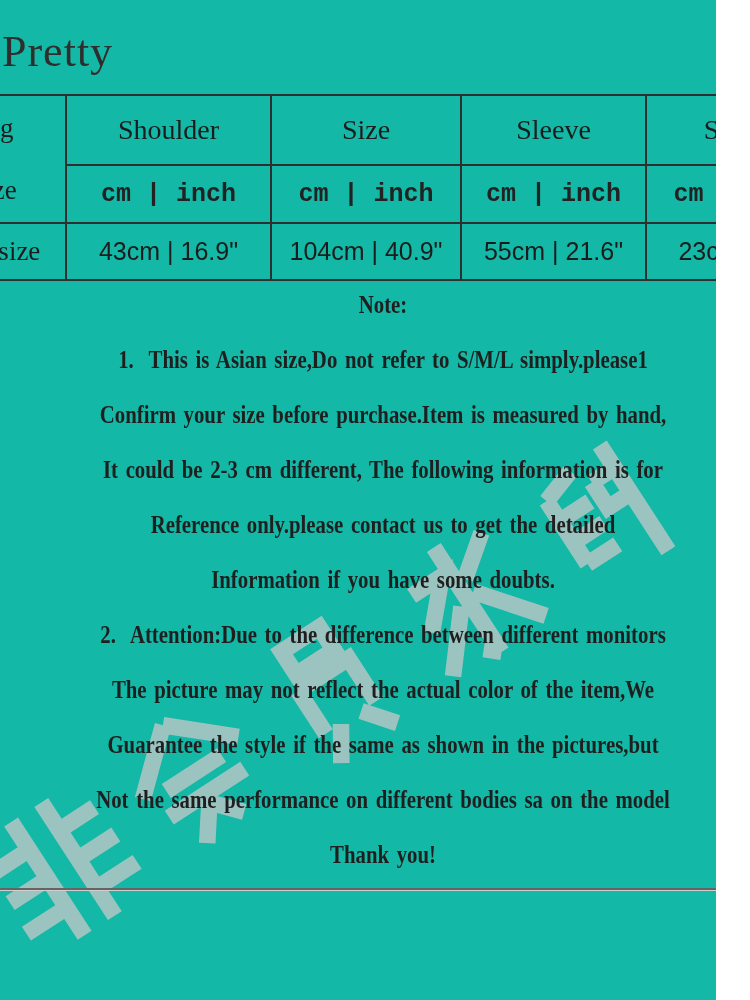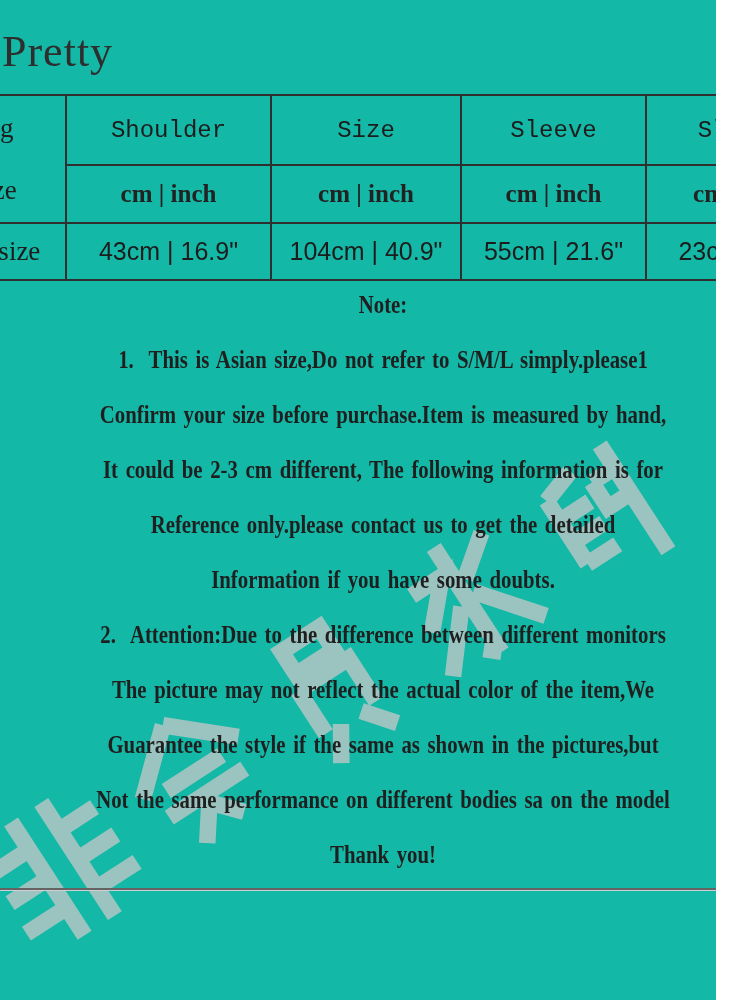--- a/index.html
+++ b/index.html
@@ -50,29 +50,29 @@
   }
   table.size-chart td {
     border: 2px solid #2f2f2f;
     text-align: center;
     vertical-align: middle;
     padding: 0;
     overflow: hidden;
   }
   td.head {
     height: 68px;
-    font-family: Liberation Mono, monospace;
-    font-size: 24px;
+    font-family: Liberation Serif, serif;
+    font-size: 28px;
     color: #1c1c1c;
   }
   td.corner { font-family: "Liberation Serif", serif; font-size: 27px; }
   .corner-line { height: 62px; line-height: 62px; white-space: nowrap; }
   td.unit {
     height: 56px;
-    font-family: Liberation Serif, serif;
+    font-family: Liberation Mono, monospace;
     font-size: 25px;
     font-weight: 700;
     color: #222;
     white-space: nowrap;
   }
   td.val {
     height: 55px;
     font-family: "Liberation Sans", sans-serif;
     font-size: 25px;
     color: #1c1c1c;

